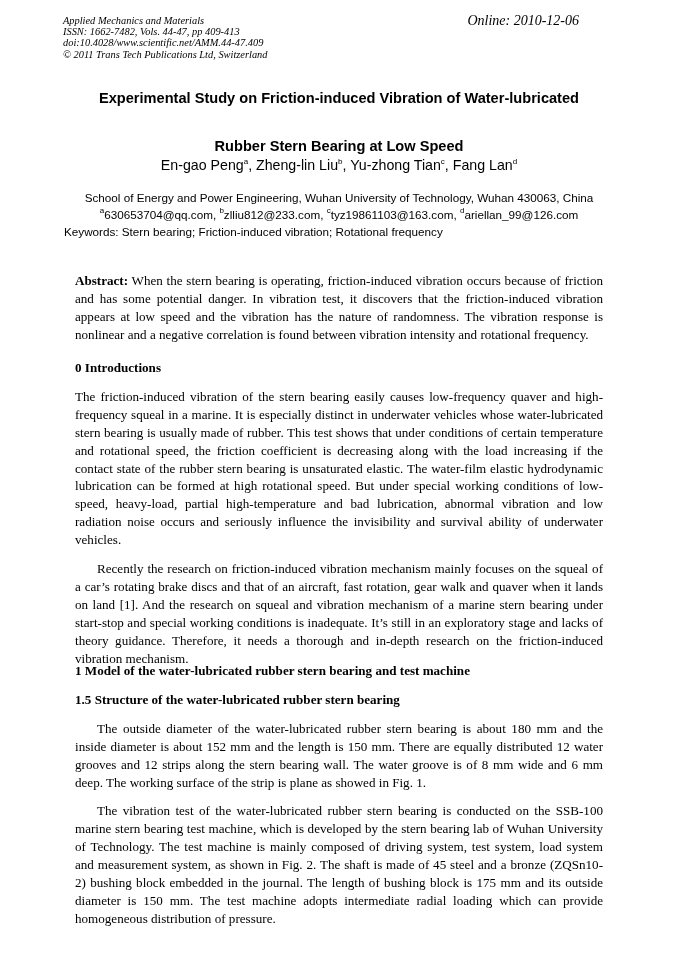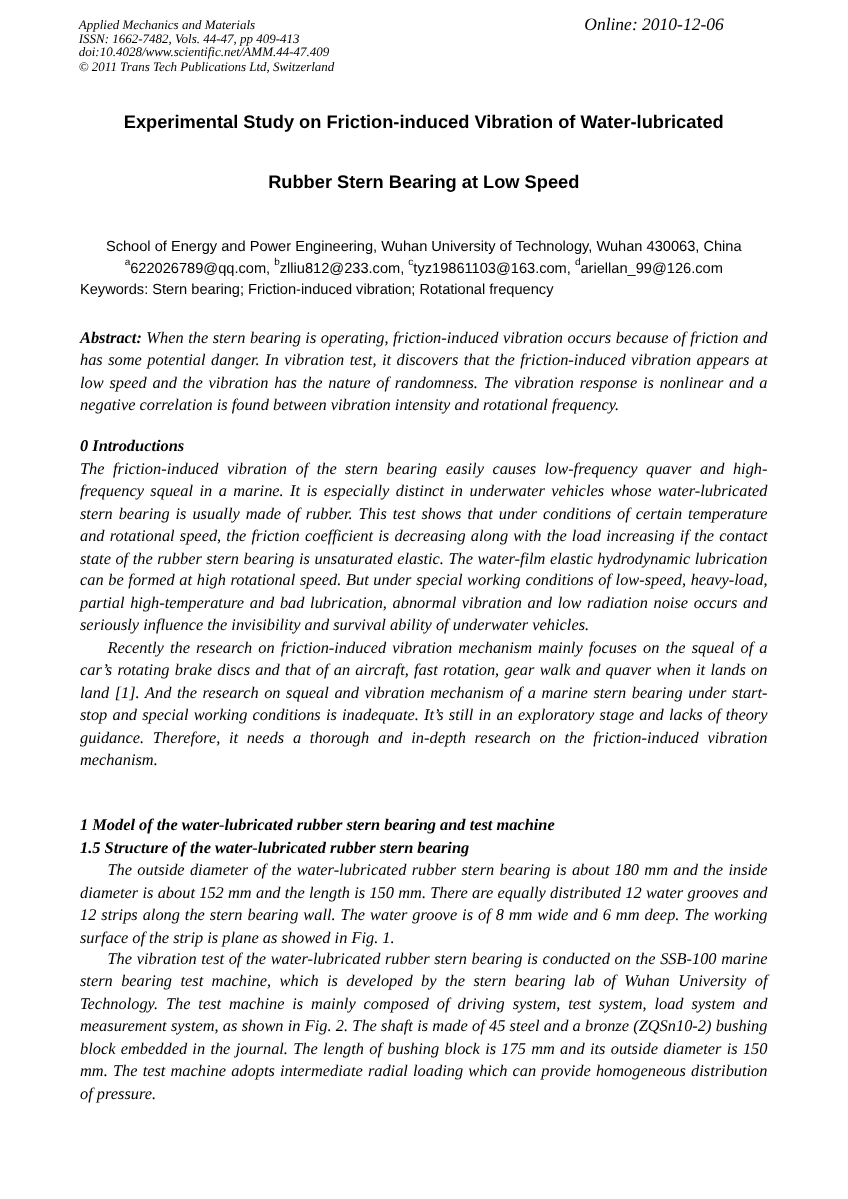--- a/index.html
+++ b/index.html
@@ -10,21 +10,21 @@
   .title { position: absolute; left: 40px; width: 598px; text-align: center; font-family: "Liberation Sans", sans-serif; font-weight: bold; font-size: 14.6px; }
   .t1 { top: 90px; }
   .t2 { top: 138px; }
   .authors { position: absolute; left: 40px; width: 598px; top: 157px; text-align: center; font-family: "Liberation Sans", sans-serif; font-size: 14.2px; }
   .authors sup, .emails sup { font-size: 8px; vertical-align: 6px; line-height: 0; }
   .affil { position: absolute; left: 40px; width: 598px; top: 191px; text-align: center; font-family: "Liberation Sans", sans-serif; font-size: 11.7px; }
   .emails { position: absolute; left: 40px; width: 598px; top: 208px; text-align: center; font-family: "Liberation Sans", sans-serif; font-size: 11.7px; }
   .keywords { position: absolute; left: 64px; top: 225px; font-family: "Liberation Sans", sans-serif; font-size: 11.7px; }
   .keywords b { font-weight: normal; }
   .body { position: absolute; left: 64px; width: 550px; font-family: "Liberation Serif", serif; font-size: 13.1px; line-height: 17.9px; text-align: justify; }
-  .body p { margin: 0; font-style: italic; }
+  .body p { margin: 11px; }
   .indent { text-indent: 22px; }
   .abstract { top: 261px; }
   .sec0 { top: 348px; }
   .sec1 { top: 651px; }
   .heading { font-weight: bold; }
 </style>
 </head>
 <body>
 
 <div class="page">
@@ -33,25 +33,28 @@
     <div>Applied Mechanics and Materials</div>
     <div>ISSN: 1662-7482, Vols. 44-47, pp 409-413</div>
     <div>doi:10.4028/www.scientific.net/AMM.44-47.409</div>
     <div>© 2011 Trans Tech Publications Ltd, Switzerland</div>
   </div>
   <div class="hdr-right">Online: 2010-12-06</div>
 
   <div class="title t1">Experimental Study on Friction-induced Vibration of Water-lubricated</div>
   <div class="title t2">Rubber Stern Bearing at Low Speed</div>
 
+  <div class="authors">
+    <span>En-gao Peng</span><sup>a</sup><span>, </span><span>Zheng-lin Liu</span><sup>b</sup><span>, </span><span>Yu-zhong Tian</span><sup>c</sup><span>, </span><span>Fang Lan</span><sup>d</sup>
+  </div>
 
   <div class="affil">School of Energy and Power Engineering, Wuhan University of Technology, Wuhan 430063, China</div>
 
   <div class="emails">
-    <sup>a</sup><span>622026789@qq.com</span><span>, </span><sup>b</sup><span>zlliu812@233.com</span><span>, </span><sup>c</sup><span>tyz19861103@163.com</span><span>, </span><sup>d</sup><span>ariellan_99@126.com</span>
+    <sup>a</sup><span>630653704@qq.com</span><span>, </span><sup>b</sup><span>zlliu812@233.com</span><span>, </span><sup>c</sup><span>tyz19861103@163.com</span><span>, </span><sup>d</sup><span>ariellan_99@126.com</span>
   </div>
 
   <div class="keywords">
     <b>Keywords:</b> <span>Stern bearing; Friction-induced vibration; Rotational frequency</span>
   </div>
 
   <div class="body abstract">
     <p><b>Abstract:</b> <span>When the stern bearing is operating, friction-induced vibration occurs because of friction and has some potential danger. In vibration test, it discovers that the friction-induced vibration appears at low speed and the vibration has the nature of randomness. The vibration response is nonlinear and a negative correlation is found between vibration intensity and rotational frequency.</span></p>
   </div>
 

